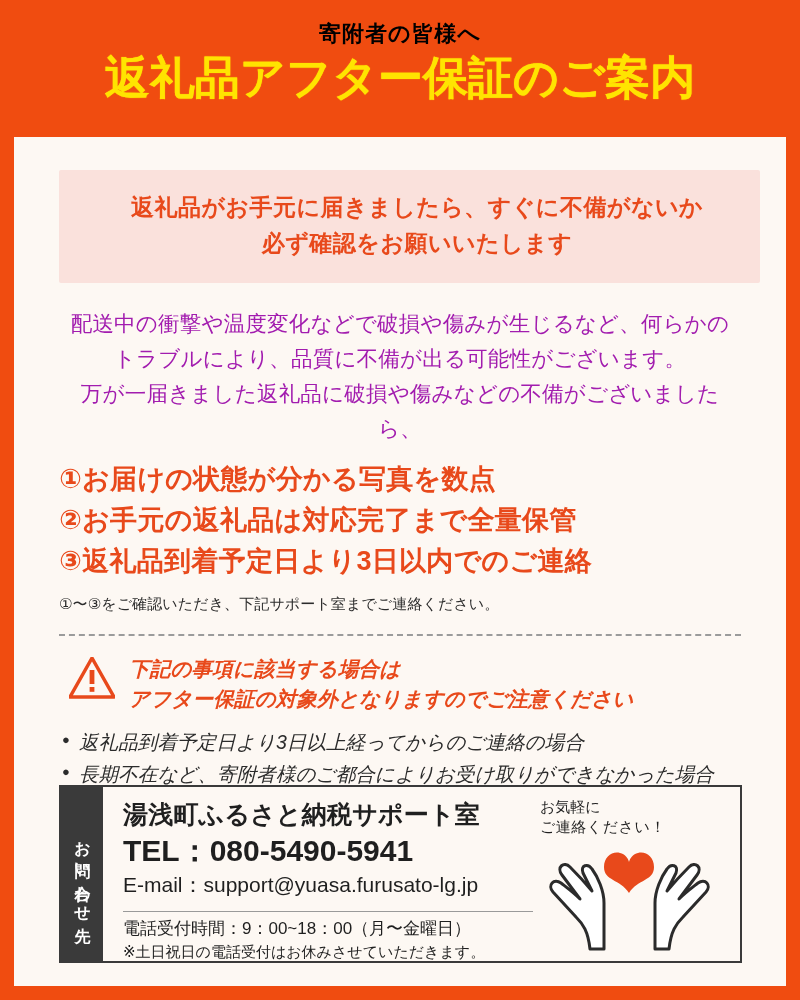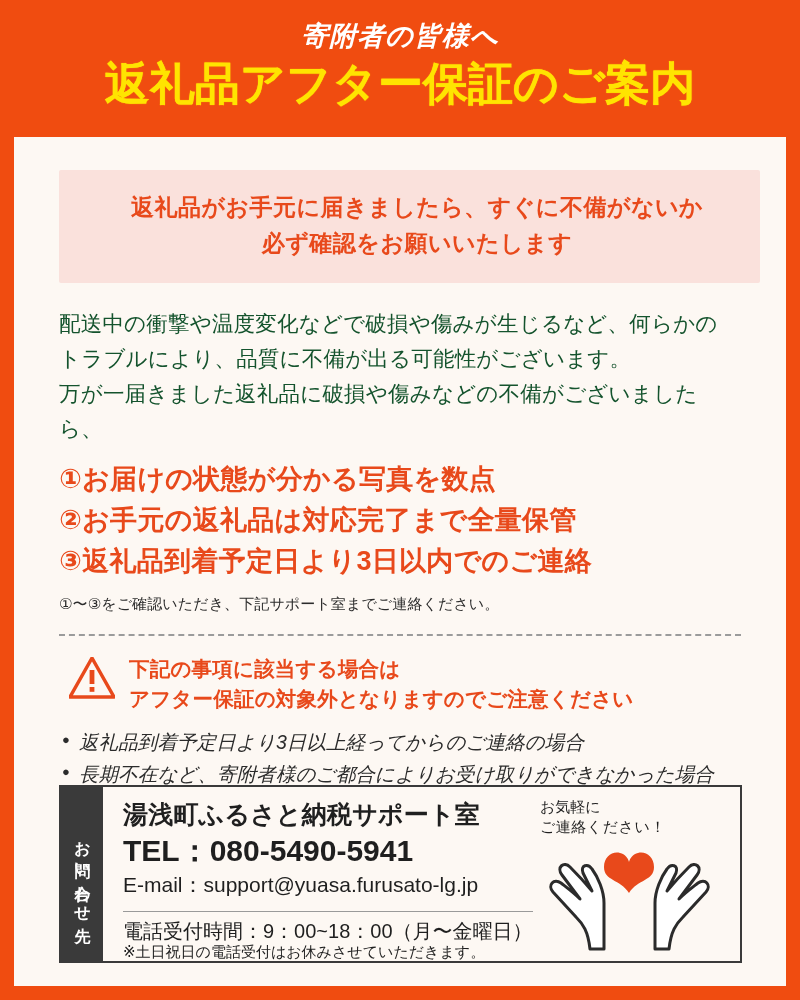--- a/index.html
+++ b/index.html
@@ -21,26 +21,25 @@
     box-sizing: border-box;
   }
   
   .header {
     width: 800px;
     padding-top: 22px;
     text-align: center;
     box-sizing: border-box;
   }
   .header-sub {
-    color: #ffffff;
-    font-size: 27px;
+    color: #000000;
+    font-size: 22px;
     font-weight: bold;
     letter-spacing: 1px;
     line-height: 1.1;
-    font-style: italic;
   }
   .header-title {
     color: #ffe400;
     font-size: 45px;
     font-weight: bold;
     letter-spacing: 0px;
     line-height: 1.25;
     margin-top: 4px;
     text-shadow: 0 0 1px #ffe400;
   }
@@ -68,24 +67,25 @@
     font-size: 23px;
     font-weight: bold;
     line-height: 1.55;
     letter-spacing: 0.5px;
   }
   
   .body-block {
     margin: 24px 45px 0 45px;
   }
   .para {
-    color: #14532d;
+    color: #a21caf;
     font-size: 21.5px;
     line-height: 1.62;
     letter-spacing: 0.2px;
+    text-align: center;
   }
   .points {
     margin-top: 12px;
   }
   .point {
     color: #e8491b;
     font-size: 27px;
     font-weight: bold;
     line-height: 1.52;
     letter-spacing: 0.3px;
@@ -113,20 +113,21 @@
   .warn-icon {
     width: 46px;
     height: 42px;
     flex: 0 0 46px;
     margin-top: 3px;
     position: relative;
   }
   .warn-icon svg { display: block; }
   .caution-text {
     margin-left: 14px;
+    font-style: italic;
   }
   .caution-line {
     color: #e8491b;
     font-size: 20.5px;
     font-weight: bold;
     line-height: 1.5;
     letter-spacing: 0.2px;
   }
   .bullets {
     margin: 12px 45px 0 48px;
@@ -212,21 +213,21 @@
     left: 20px;
     top: 124px;
     width: 410px;
     border-top: 1px solid #9a9a9a;
   }
   .hours {
     position: absolute;
     left: 20px;
     top: 131px;
     color: #1f1f1f;
-    font-size: 20px;
+    font-size: 17px;
     line-height: 1.35;
   }
   .note-small {
     position: absolute;
     left: 20px;
     top: 155px;
     color: #1f1f1f;
     font-size: 15px;
     line-height: 1.3;
   }

